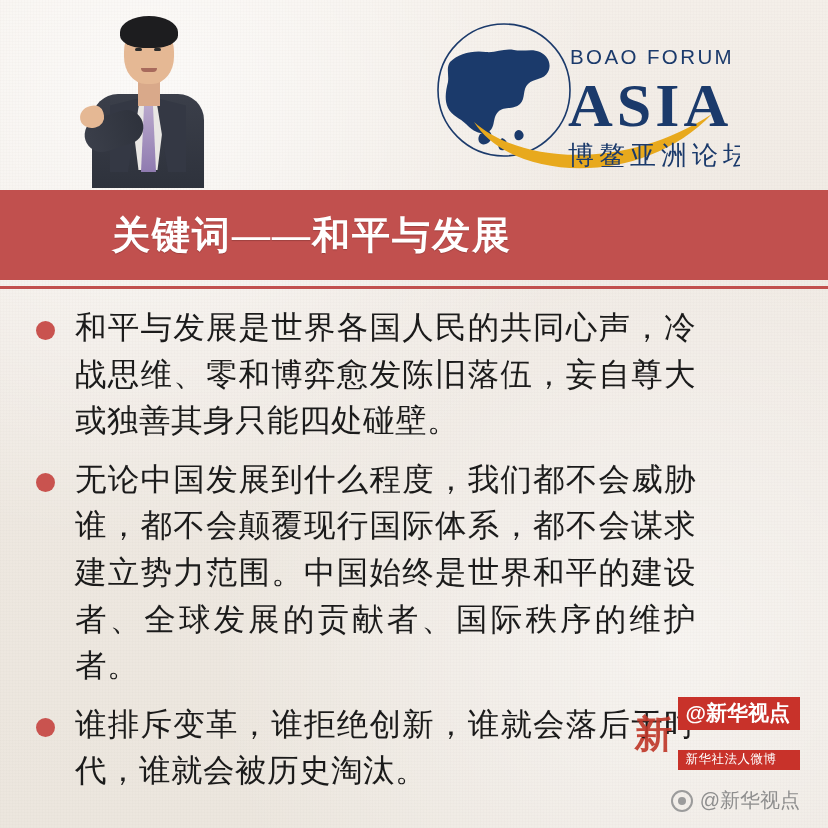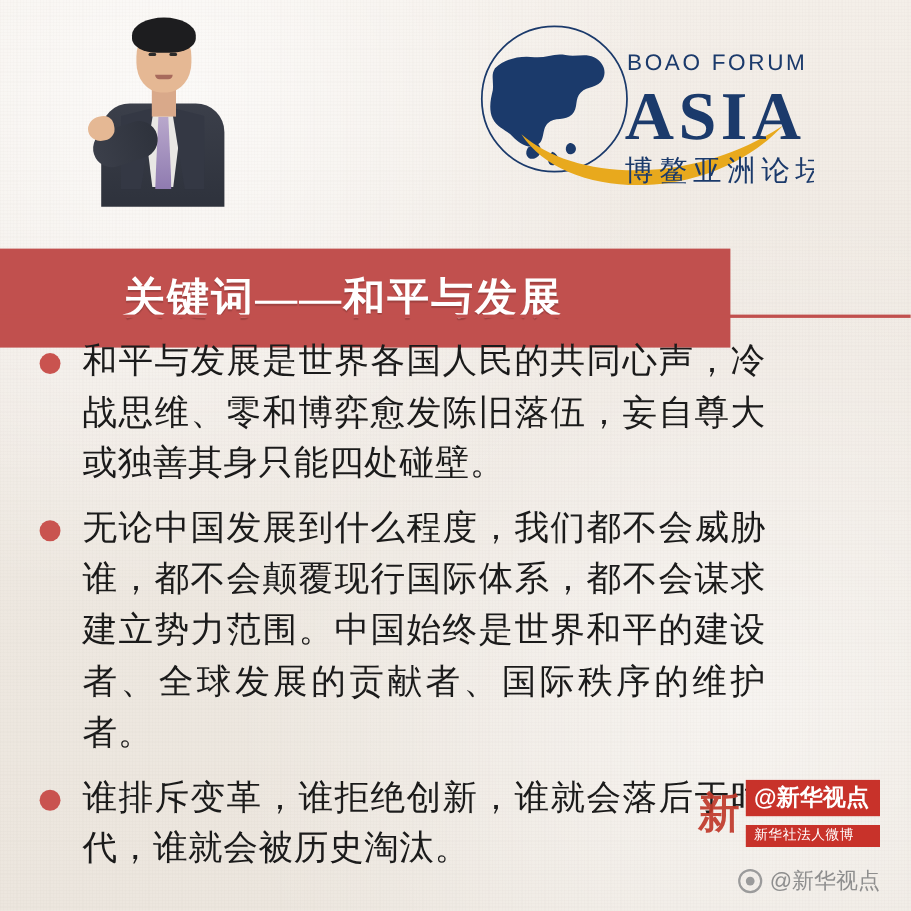--- a/index.html
+++ b/index.html
@@ -87,23 +87,23 @@
     position: absolute; left: -4px; top: 104px; width: 24px; height: 22px;
     background: #e5b894; border-radius: 50% 40% 45% 50%;
     transform: rotate(-12deg);
   }
 
   
   .logo { position: absolute; left: 392px; top: 18px; width: 348px; height: 160px; }
 
   
   .title-band {
-    position: absolute; left: 0; top: 190px; width: 664px; height: 90px;
+    position: absolute; left: 0; top: 190px; width: 828px; height: 90px;
     background: #c1504e;
-    display: flex; align-items: center; margin-top: 36px;
+    display: flex; align-items: center;
   }
   .title-band .title {
     color: #ffffff;
     font-size: 38px;
     font-weight: bold;
     letter-spacing: 2px;
     margin-left: 112px;
     text-shadow: 0 1px 1px rgba(0,0,0,.18);
   }
   .band-rule {
@@ -148,21 +148,21 @@
   .wm-badge {
     display: flex; flex-direction: column;
   }
   .wm-top {
     background: #c8322a; color: #fff; font-size: 21px; font-weight: bold;
     padding: 2px 10px 3px 8px; display: flex; align-items: center; gap: 3px;
     font-family: "Liberation Sans", sans-serif;
   }
   .wm-bot {
     background: #c8322a; color: #fff; font-size: 12.5px;
-    padding: 1px 8px 2px 8px; margin-top: 8px;
+    padding: 1px 8px 2px 8px; margin-top: 20px;
     font-family: "Liberation Sans", sans-serif;
     letter-spacing: .5px;
   }
   .wm-bottom-line {
     position: absolute; right: 28px; bottom: 14px;
     display: flex; align-items: center; gap: 7px;
     color: #8e8e8e; font-size: 20px;
     font-family: "Liberation Sans", sans-serif;
   }
   .weibo-eye {

